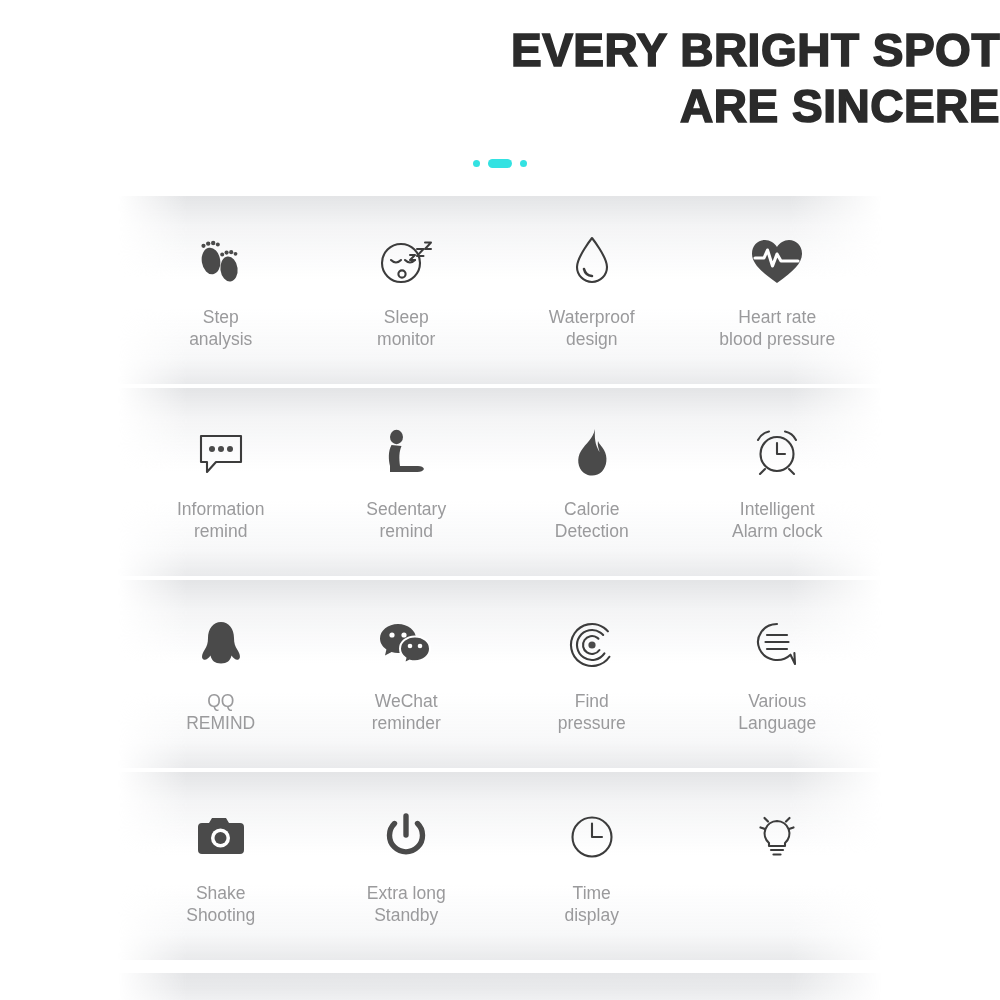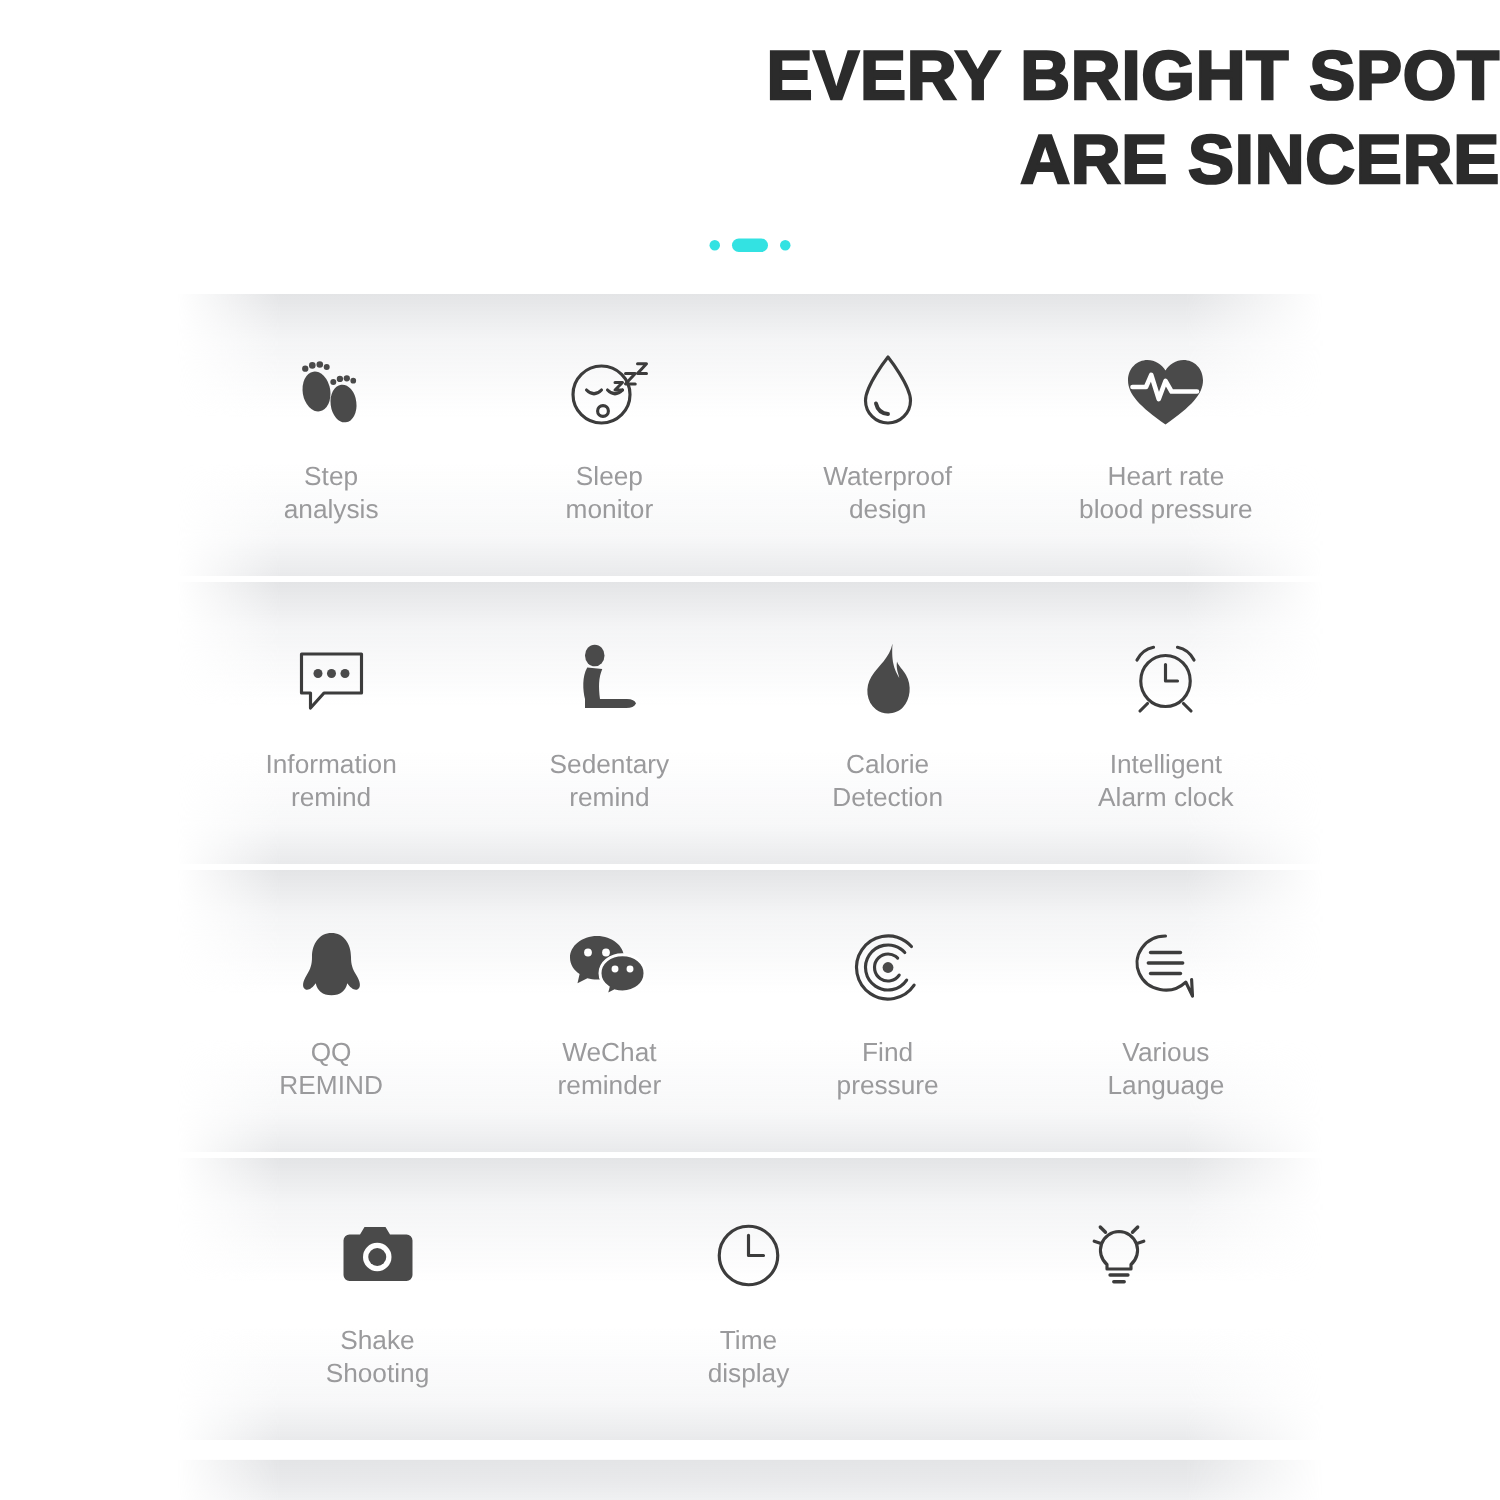--- a/index.html
+++ b/index.html
@@ -347,20 +347,30 @@
           <svg width="52" height="44" viewBox="0 0 52 44">
             <path class="ic-fill" d="M17 3 h14 l3 5 h11 a4 4 0 0 1 4 4 v23 a4 4 0 0 1 -4 4 H7 a4 4 0 0 1 -4 -4 V12 a4 4 0 0 1 4 -4 h7 Z"></path>
             <circle cx="25.5" cy="23" r="9.5" fill="#ffffff"></circle>
             <circle class="ic-fill" cx="25.5" cy="23" r="6"></circle>
           </svg>
         </div>
         <div class="cell-label">Shake
 Shooting</div>
       </div>
 
+      <div class="cell">
+        <div class="icon-box">
+          <svg width="46" height="50" viewBox="0 0 46 50">
+            <path d="M23 4 v19" fill="none" stroke="#4a4a4a" stroke-width="5.4" stroke-linecap="round"></path>
+            <path d="M11.5 11.5 a16.5 16.5 0 1 0 23 0" fill="none" stroke="#4a4a4a" stroke-width="5.4" stroke-linecap="round"></path>
+          </svg>
+        </div>
+        <div class="cell-label">Extra long
+Standby</div>
+      </div>
 
       <div class="cell">
         <div class="icon-box">
           <svg width="48" height="48" viewBox="0 0 48 48">
             <circle class="ic-stroke" cx="24" cy="24" r="19.5"></circle>
             <path class="ic-stroke" d="M24 10.5 v13.5 h10"></path>
           </svg>
         </div>
         <div class="cell-label">Time
 display</div>

